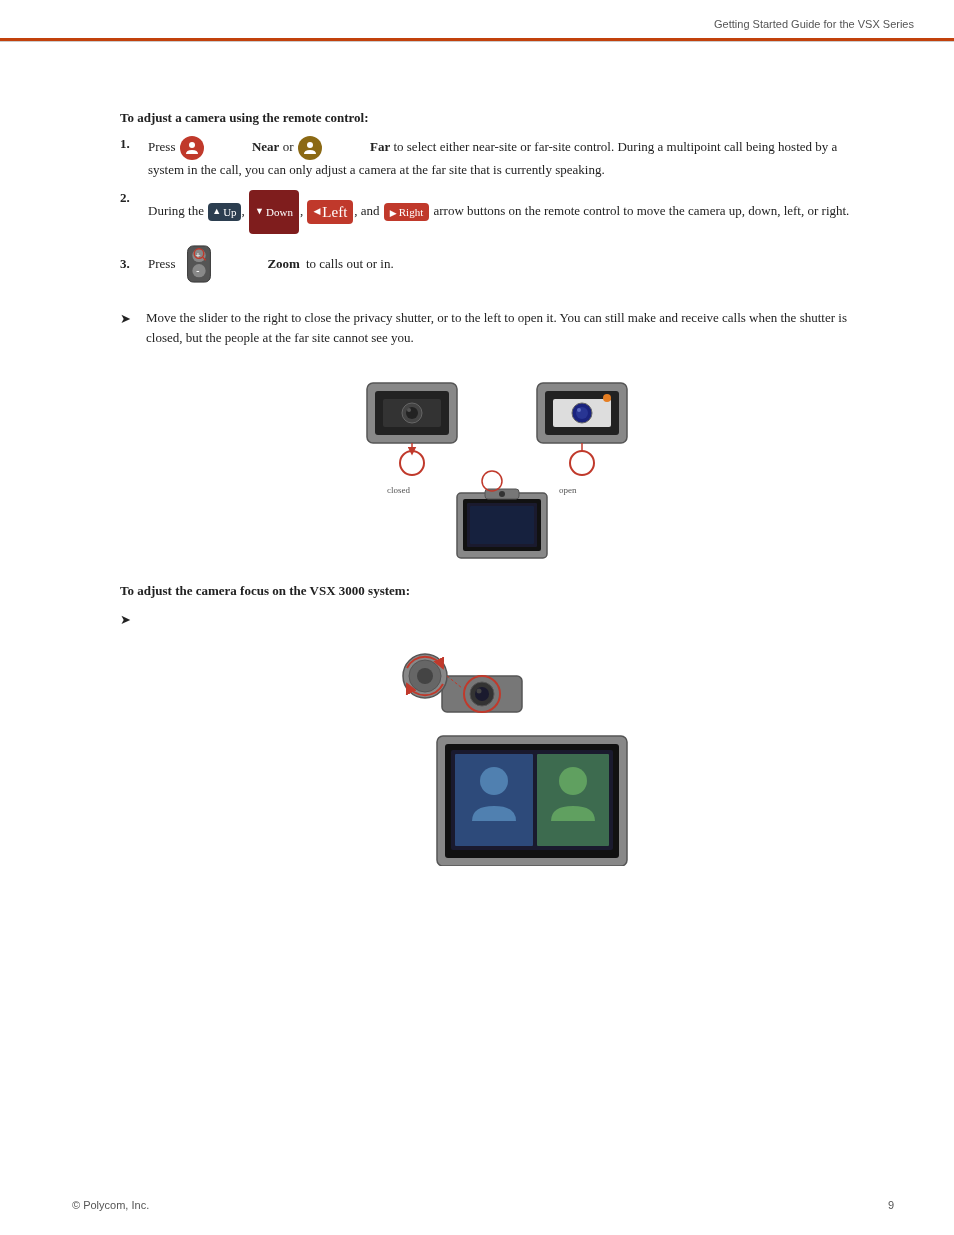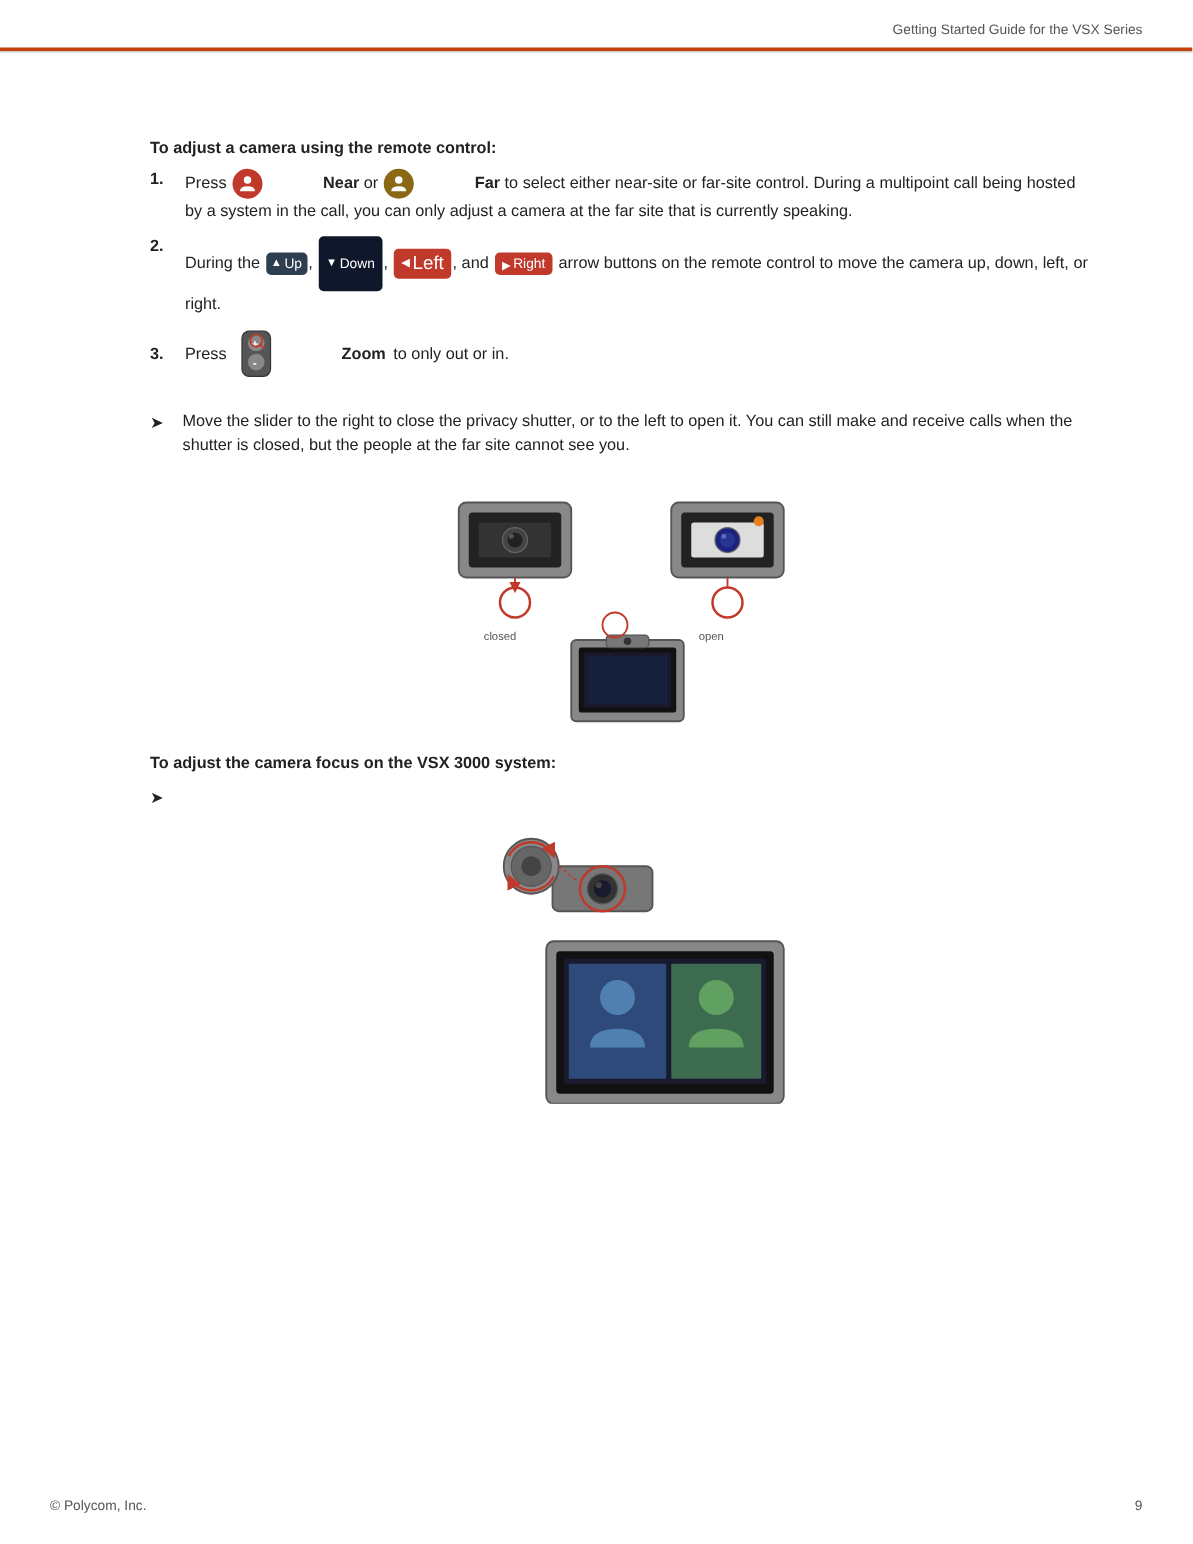--- a/index.html
+++ b/index.html
@@ -17,20 +17,21 @@
       display: flex;
       justify-content: flex-end;
       padding: 18px 40px 8px 40px;
       border-bottom: 3px solid #c2410c;
       font-size: 11px;
       color: #555;
     }
 
     .page-content {
       padding: 28px 80px 40px 120px;
+      font-family: Liberation Serif, serif;
     }
 
     .section-heading {
       font-weight: bold;
       font-size: 13px;
       margin-bottom: 10px;
       margin-top: 20px;
     }
 
     .numbered-list {
@@ -82,21 +83,21 @@
       font-size: 11px;
       vertical-align: middle;
       margin: 0 1px;
     }
 
     .btn-up::before { content: '▲'; margin-right: 2px; font-size: 9px; }
 
     .btn-down {
       display: inline-flex;
       align-items: center;
-      background: #0f172a;
+      background: #7f1d1d;
       color: white;
       border-radius: 4px;
       padding: 14px 6px;
       font-size: 11px;
       vertical-align: middle;
       margin: 0 1px;
     }
 
     .btn-down::before { content: '▼'; margin-right: 2px; font-size: 9px; }
 
@@ -170,25 +171,25 @@
     .illustration-container {
       display: flex;
       justify-content: center;
       margin: 16px 0 20px 0;
     }
 
     
     .page-footer {
       position: absolute;
       bottom: 24px;
-      left: 0;
+      left: 12px;
       right: 0;
       display: flex;
       justify-content: space-between;
-      padding: 0 40px;
+      padding: 0 60px;
       font-size: 11px;
       color: #555;
     }
 
     .divider-line {
       border: none;
       border-top: 1px solid #ccc;
       margin-bottom: 20px;
     }
 
@@ -276,21 +277,21 @@
                 <text x="12" y="16" font-size="10" fill="white" font-weight="bold">+</text>
 
                 <circle cx="16" cy="28" r="7" fill="#888"></circle>
                 <text x="13" y="32" font-size="10" fill="white" font-weight="bold">-</text>
 
                 <circle cx="16" cy="10" r="5" fill="none" stroke="#c0392b" stroke-width="1.5"></circle>
                 <line x1="20" y1="14" x2="23" y2="17" stroke="#c0392b" stroke-width="1.5"></line>
               </svg>
             </span>
             <span class="bold-term">Zoom</span>
-            <span>to only out or in.</span>
+            <span>to calls out or in.</span>
           </span>
         </span>
       </li>
 
     </ol>
   </div>
 
   <div style="margin-top:24px;">
 
     <ul class="bullet-list">

